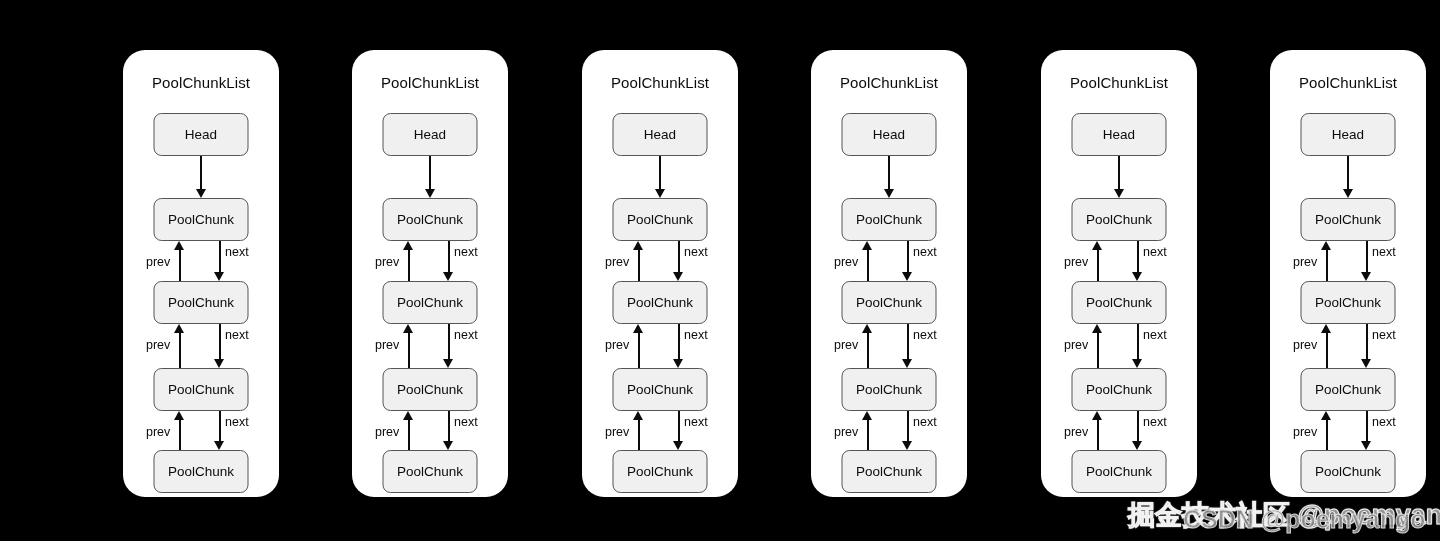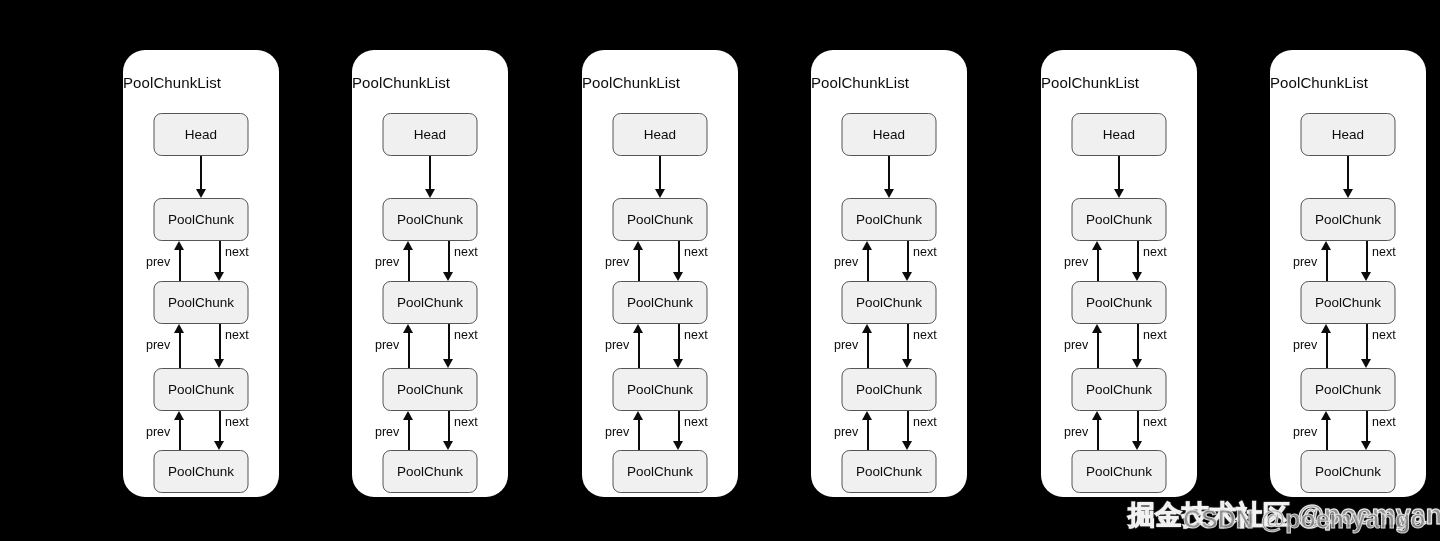--- a/index.html
+++ b/index.html
@@ -33,21 +33,21 @@
     border-radius: 22px;
     box-shadow: 2px 3px 0 0 rgba(0,0,0,0.55);
     box-sizing: border-box;
   }
 
   .panel-title {
     position: absolute;
     top: 24px;
     left: 0;
     width: 100%;
-    text-align: left;
+    text-align: center;
     font-size: 15px;
     color: #0b0b0b;
     letter-spacing: .1px;
     white-space: nowrap;
   }
 
   
   .node {
     position: absolute;
     left: 50%;

